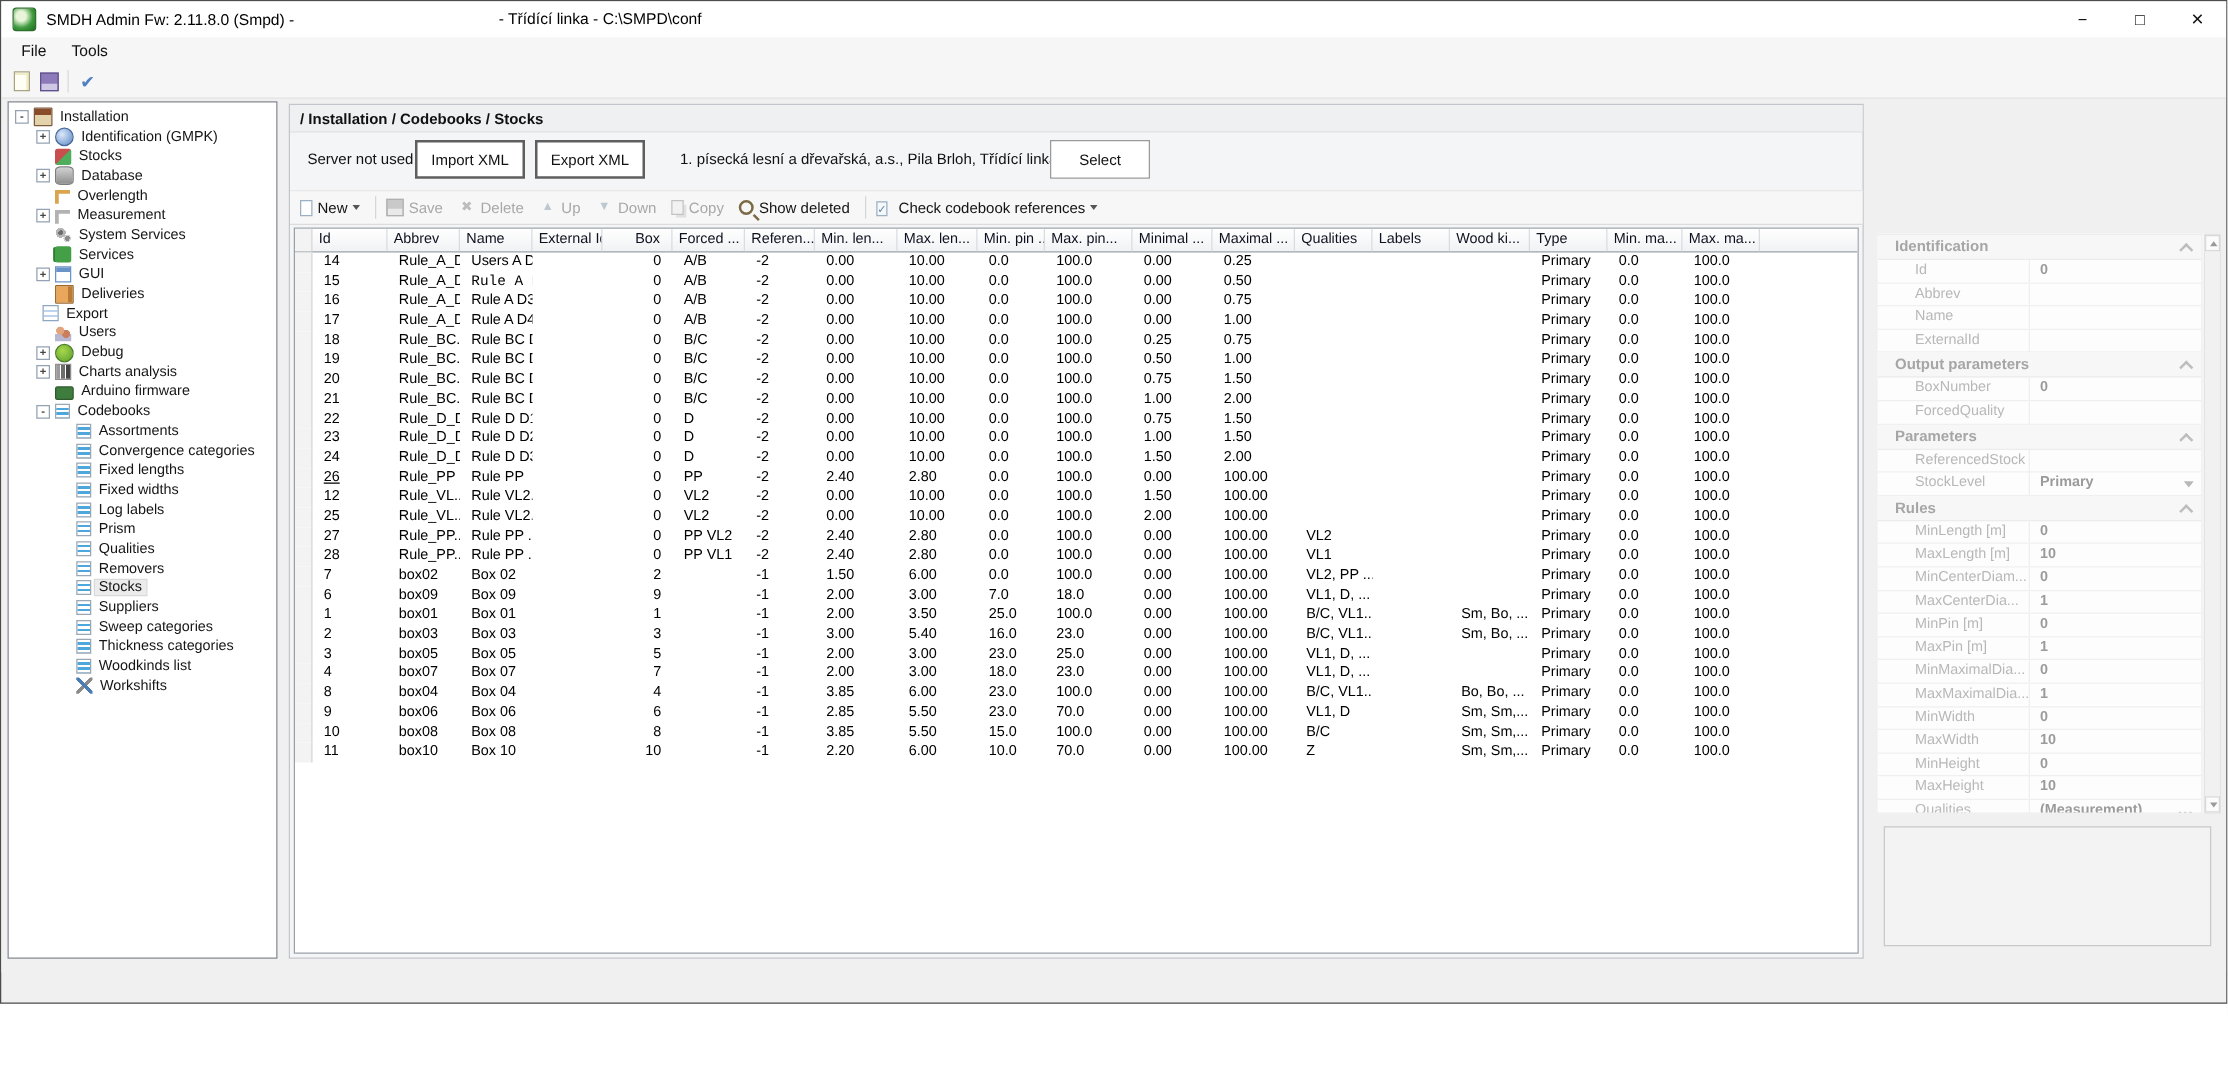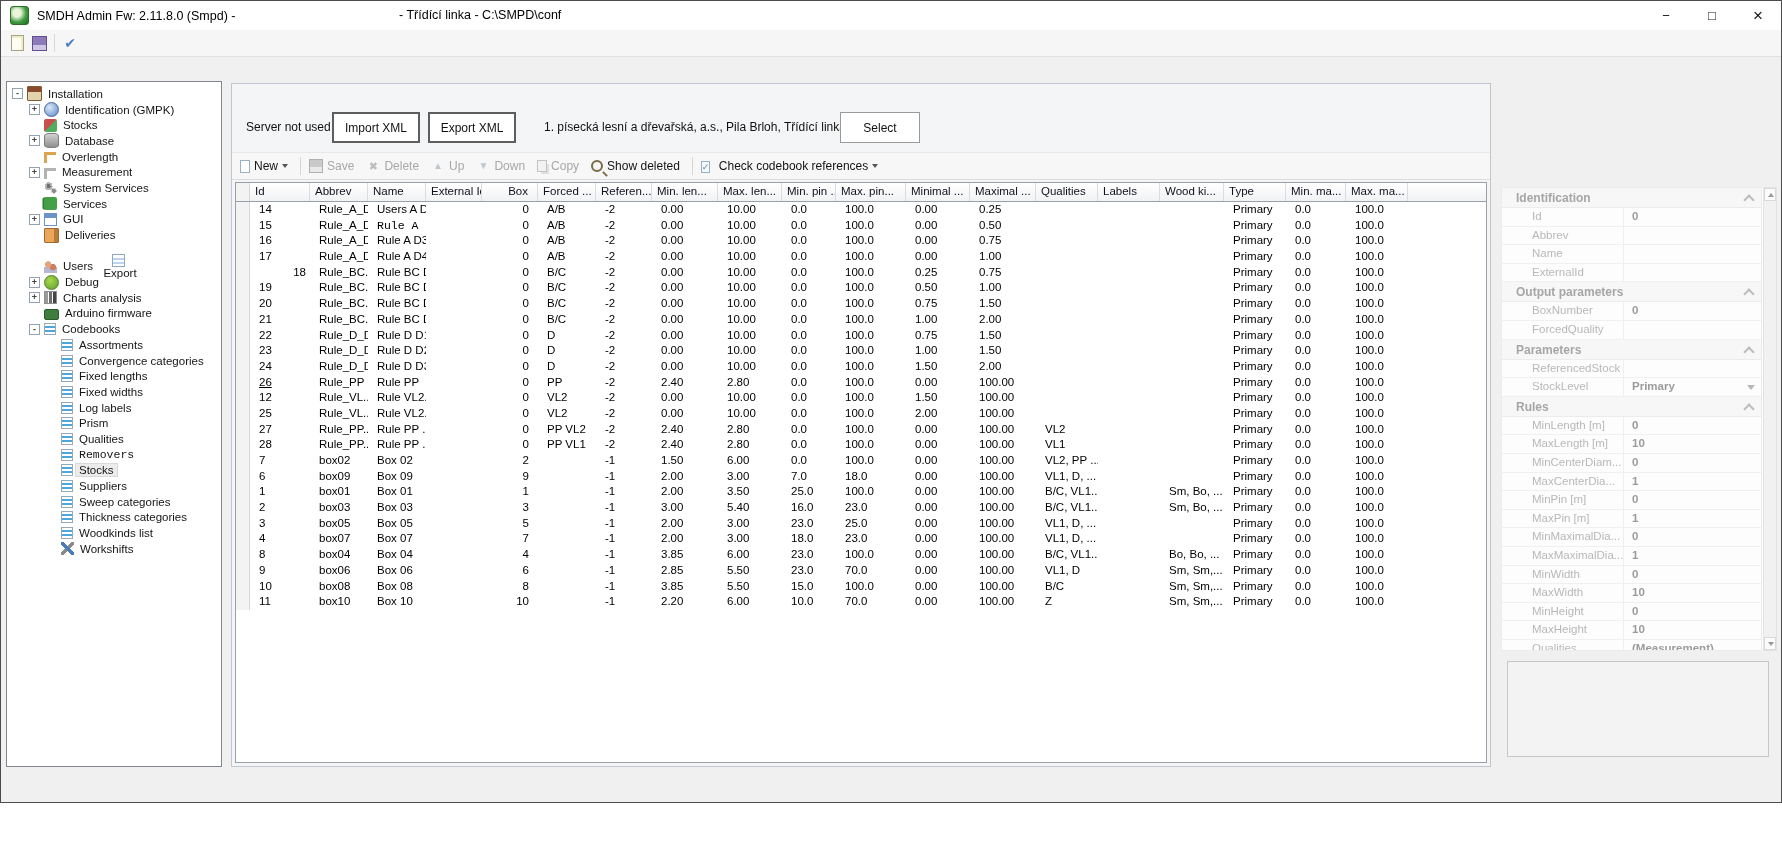--- a/index.html
+++ b/index.html
@@ -127,20 +127,24 @@
     <span class="app-icon"></span>
     <span class="title-left">SMDH Admin Fw: 2.11.8.0  (Smpd) -</span>
     <span class="title-center">- Třídící linka - C:\SMPD\conf</span>
     <div class="win-controls">
       <div class="win-btn">−</div>
       <div class="win-btn">□</div>
       <div class="win-btn close">×</div>
     </div>
   </div>
 
+  <div class="menubar">
+    <span class="menu-item">File</span>
+    <span class="menu-item">Tools</span>
+  </div>
 
   <div class="toolbar-top">
     <div class="ttb-btn">
         <span class="ico-newdoc"></span>
       </div>
     <div class="ttb-btn">
         <span class="ico-floppy"></span>
       </div>
     <span class="ttb-sep"></span>
     <div class="ttb-btn">
@@ -195,21 +199,21 @@
           <div class="trow" style="padding-left: 22px;">
             <span class="texp">+</span>
             <span class="ticon icon-gui"></span>
             <span class="tlabel">GUI</span>
           </div>
           <div class="trow" style="padding-left: 22px;">
             <span class="texp none"></span>
             <span class="ticon icon-deliveries"></span>
             <span class="tlabel">Deliveries</span>
           </div>
-          <div class="trow" style="padding-left: 12px; flex-direction: column;">
+          <div class="trow" style="padding-left: 12px;">
             <span class="texp none"></span>
             <span class="ticon icon-export"></span>
             <span class="tlabel">Export</span>
           </div>
           <div class="trow" style="padding-left: 22px;">
             <span class="texp none"></span>
             <span class="ticon icon-users"></span>
             <span class="tlabel">Users</span>
           </div>
           <div class="trow" style="padding-left: 22px;">
@@ -260,21 +264,21 @@
           <div class="trow" style="padding-left: 39px;">
             <span class="texp none"></span>
             <span class="ticon icon-codebook"></span>
             <span class="tlabel">Prism</span>
           </div>
           <div class="trow" style="padding-left: 39px;">
             <span class="texp none"></span>
             <span class="ticon icon-codebook"></span>
             <span class="tlabel">Qualities</span>
           </div>
-          <div class="trow" style="padding-left: 39px; font-family: Liberation Mono, monospace;">
+          <div class="trow" style="padding-left: 39px;">
             <span class="texp none"></span>
             <span class="ticon icon-codebook"></span>
             <span class="tlabel">Removers</span>
           </div>
           <div class="trow sel" style="padding-left: 39px;">
             <span class="texp none"></span>
             <span class="ticon icon-codebook"></span>
             <span class="tlabel">Stocks</span>
           </div>
           <div class="trow" style="padding-left: 39px;">
@@ -299,20 +303,21 @@
           </div>
           <div class="trow" style="padding-left: 39px;">
             <span class="texp none"></span>
             <span class="ticon icon-workshifts"></span>
             <span class="tlabel">Workshifts</span>
           </div>
         </div>
     </div>
 
     <div class="main-panel">
+      <div class="crumb">/ Installation / Codebooks / Stocks</div>
 
       <div class="server-row">
         <span class="server-status">Server not used</span>
         <div class="btn btn-import">Import XML</div>
         <div class="btn btn-export">Export XML</div>
         <span class="conn-text">1. písecká lesní a dřevařská, a.s., Pila Brloh, Třídící linka</span>
         <div class="btn btn-select">Select</div>
       </div>
 
       <div class="actionbar">
@@ -461,21 +466,21 @@
               <div class="gc a-l" style="width: 66px;">1.00</div>
               <div class="gc a-l" style="width: 62px;"></div>
               <div class="gc a-l" style="width: 62px;"></div>
               <div class="gc a-l" style="width: 64px;"></div>
               <div class="gc a-l" style="width: 62px;">Primary</div>
               <div class="gc a-l" style="width: 60px;">0.0</div>
               <div class="gc a-l" style="width: 62px;">100.0</div>
             </div>
             <div class="gr">
               <div class="gc strip"></div>
-              <div class="gc a-l" style="width: 60px; text-align: right;">18</div>
+              <div class="gc a-l" style="width: 60px;">18</div>
               <div class="gc a-l" style="width: 58px;">Rule_BC...</div>
               <div class="gc a-l" style="width: 58px;">Rule BC D1</div>
               <div class="gc a-l" style="width: 56px;"></div>
               <div class="gc a-r" style="width: 56px;">0</div>
               <div class="gc a-l" style="width: 58px;">B/C</div>
               <div class="gc a-l" style="width: 56px;">-2</div>
               <div class="gc a-l" style="width: 66px;">0.00</div>
               <div class="gc a-l" style="width: 64px;">10.00</div>
               <div class="gc a-l" style="width: 54px;">0.0</div>
               <div class="gc a-l" style="width: 70px;">100.0</div>

